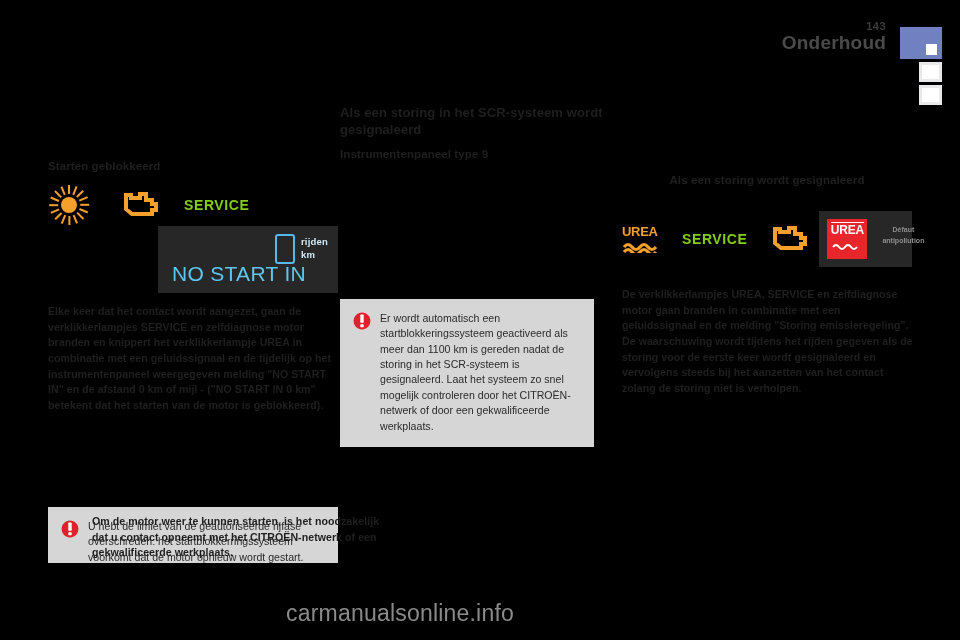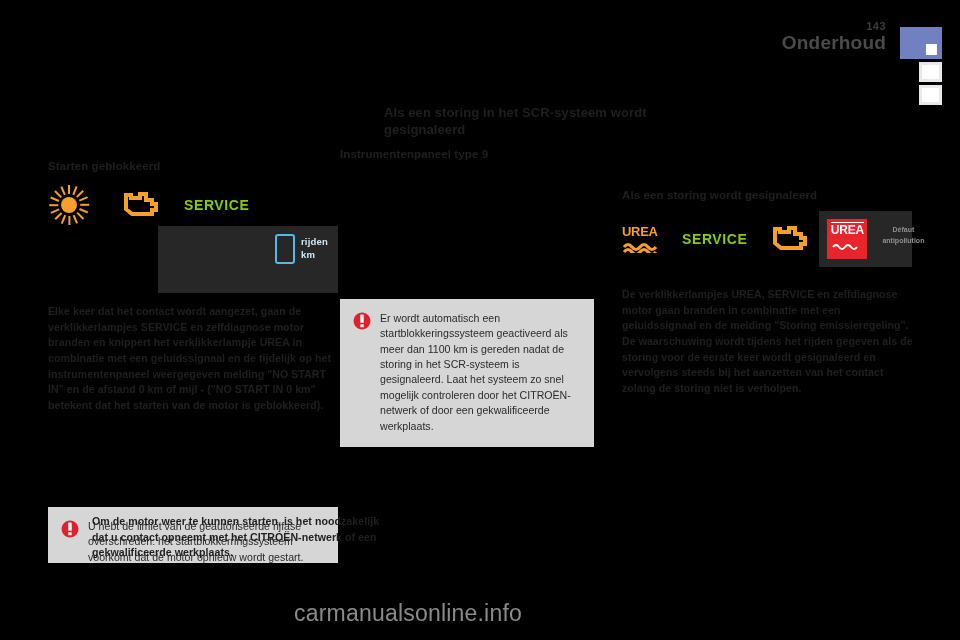--- a/index.html
+++ b/index.html
@@ -59,26 +59,26 @@
 
   
   .l-head{position:absolute;left:48px;top:159px;width:290px;}
   .l-icons{position:absolute;left:48px;top:182px;width:290px;height:46px;}
   .l-display{position:absolute;left:158px;top:226px;width:180px;height:67px;}
   .l-para1{position:absolute;left:48px;top:304px;width:292px;}
   .l-warnbox{position:absolute;left:48px;top:440px;width:290px;height:56px;}
   .l-para2{position:absolute;left:48px;top:514px;width:292px;margin-left:44px;}
 
   
-  .m-head{position:absolute;left:340px;top:105px;width:300px;margin-left:44px;}
+  .m-head{position:absolute;left:340px;top:105px;width:300px;}
   .m-sub{position:absolute;left:340px;top:147px;width:300px;}
   .m-box{position:absolute;left:340px;top:176px;width:254px;height:148px;}
 
   
-  .r-head{position:absolute;left:622px;top:188px;width:290px;}
+  .r-head{position:absolute;left:622px;top:173px;width:290px;text-align:center;}
   .r-icons{position:absolute;left:622px;top:208px;width:290px;height:62px;}
   .r-para{position:absolute;left:622px;top:287px;width:292px;}
 
   
   .icon-row{display:flex;align-items:center;}
 
   .sun-icon{
     position:relative;width:42px;height:42px;flex:0 0 42px;
   }
   .sun-icon .core{
@@ -165,21 +165,20 @@
   }
   .warn-glyph{
     position:absolute;left:13px;top:13px;width:18px;height:18px;
   }
 
   
   .watermark{
     position:absolute;left:0;top:600px;width:800px;
     text-align:center;color:#8a8a8a;font-size:23px;
     letter-spacing:.2px;
-    padding-left:8px;
   }
 </style>
 </head>
 <body>
 
 <div class="header">
   <div class="hdr-pagenum">143</div>
   <div class="hdr-section">Onderhoud</div>
   <div class="hdr-tab-main">
     <div class="inner-sq"></div>
@@ -223,20 +222,21 @@
 </div>
 
 <div class="l-display dash">
   <div class="unit-block">
     <div class="seg-digit"></div>
     <div class="unit-labels">
       <div>rijden</div>
       <div>km</div>
     </div>
   </div>
+  <div class="big-text">NO START IN</div>
 </div>
 
 <div class="l-para1 para">Elke keer dat het contact wordt aangezet, gaan de verklikkerlampjes SERVICE en zelfdiagnose motor branden en knippert het verklikkerlampje UREA in combinatie met een geluidssignaal en de tijdelijk op het instrumentenpaneel weergegeven melding "NO START IN" en de afstand 0 km of mijl - ("NO START IN 0 km" betekent dat het starten van de motor is geblokkeerd).</div>
 
 <div class="l-warnbox notebox">
   <div class="warn-glyph">
     <svg width="18" height="18" viewBox="0 0 18 18">
       <path d="M9 0.6 C13.6 0.6 17.4 4.4 17.4 9 C17.4 13.6 13.6 17.4 9 17.4 C4.4 17.4 0.6 13.6 0.6 9 C0.6 4.4 4.4 0.6 9 0.6 Z" fill="#E0202A"></path>
       <rect x="7.3" y="2.6" width="3.4" height="8.2" rx="0.6" fill="#ffffff"></rect>
       <rect x="7.3" y="12.2" width="3.4" height="3.1" rx="0.5" fill="#ffffff"></rect>

